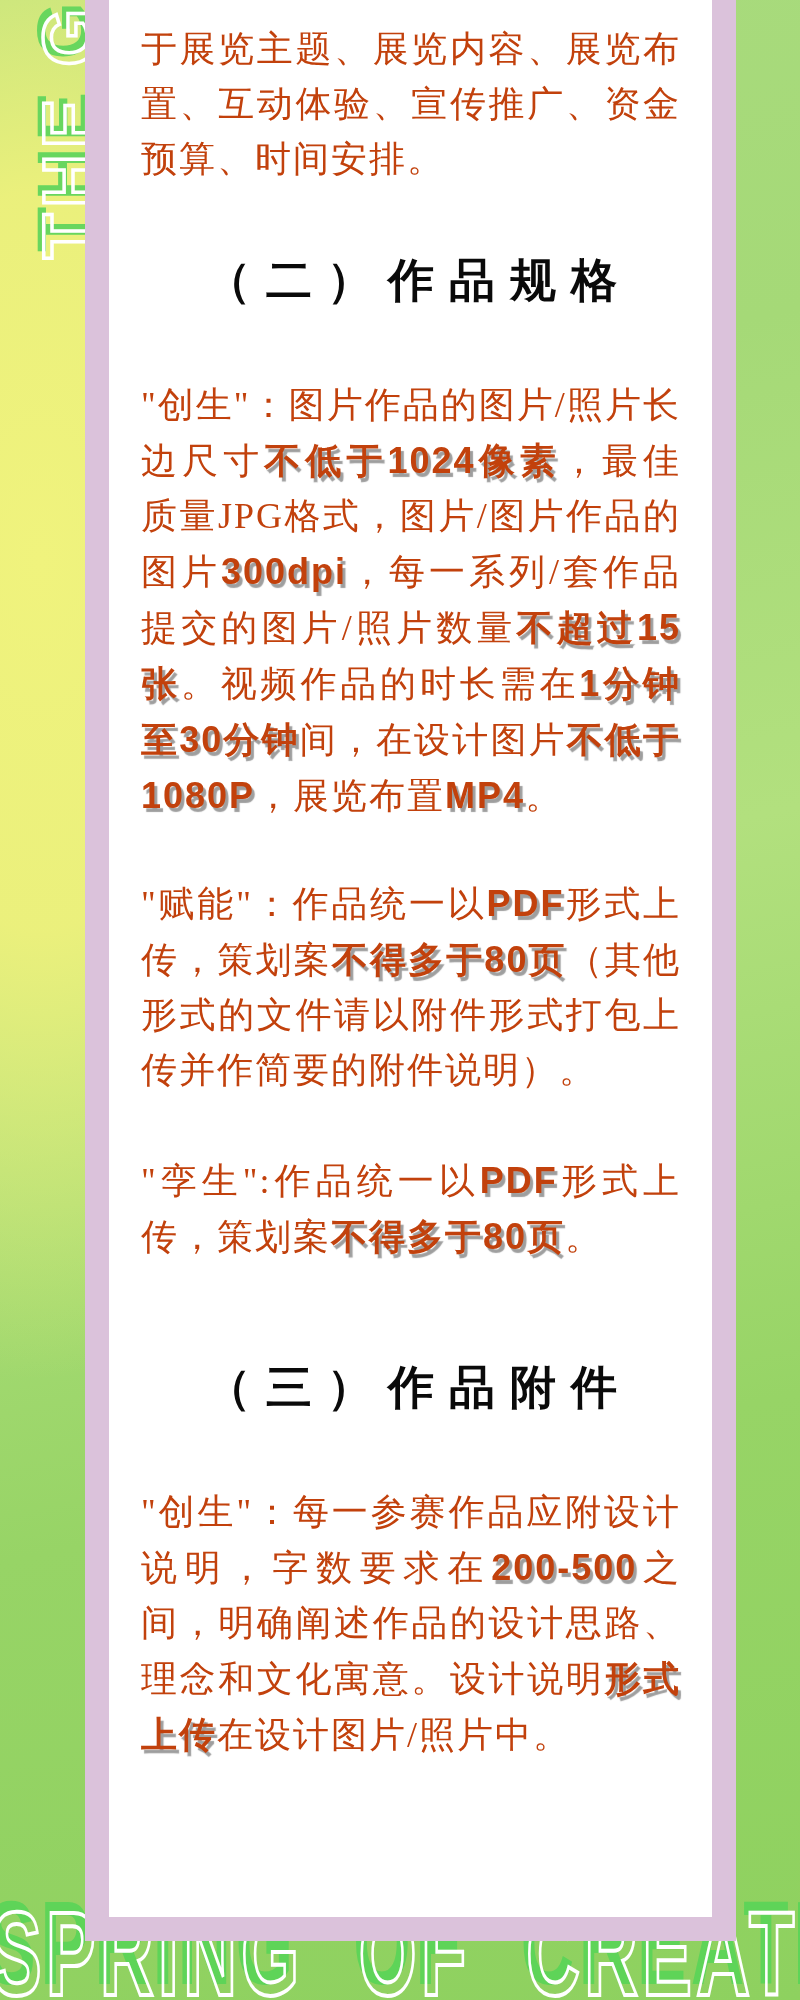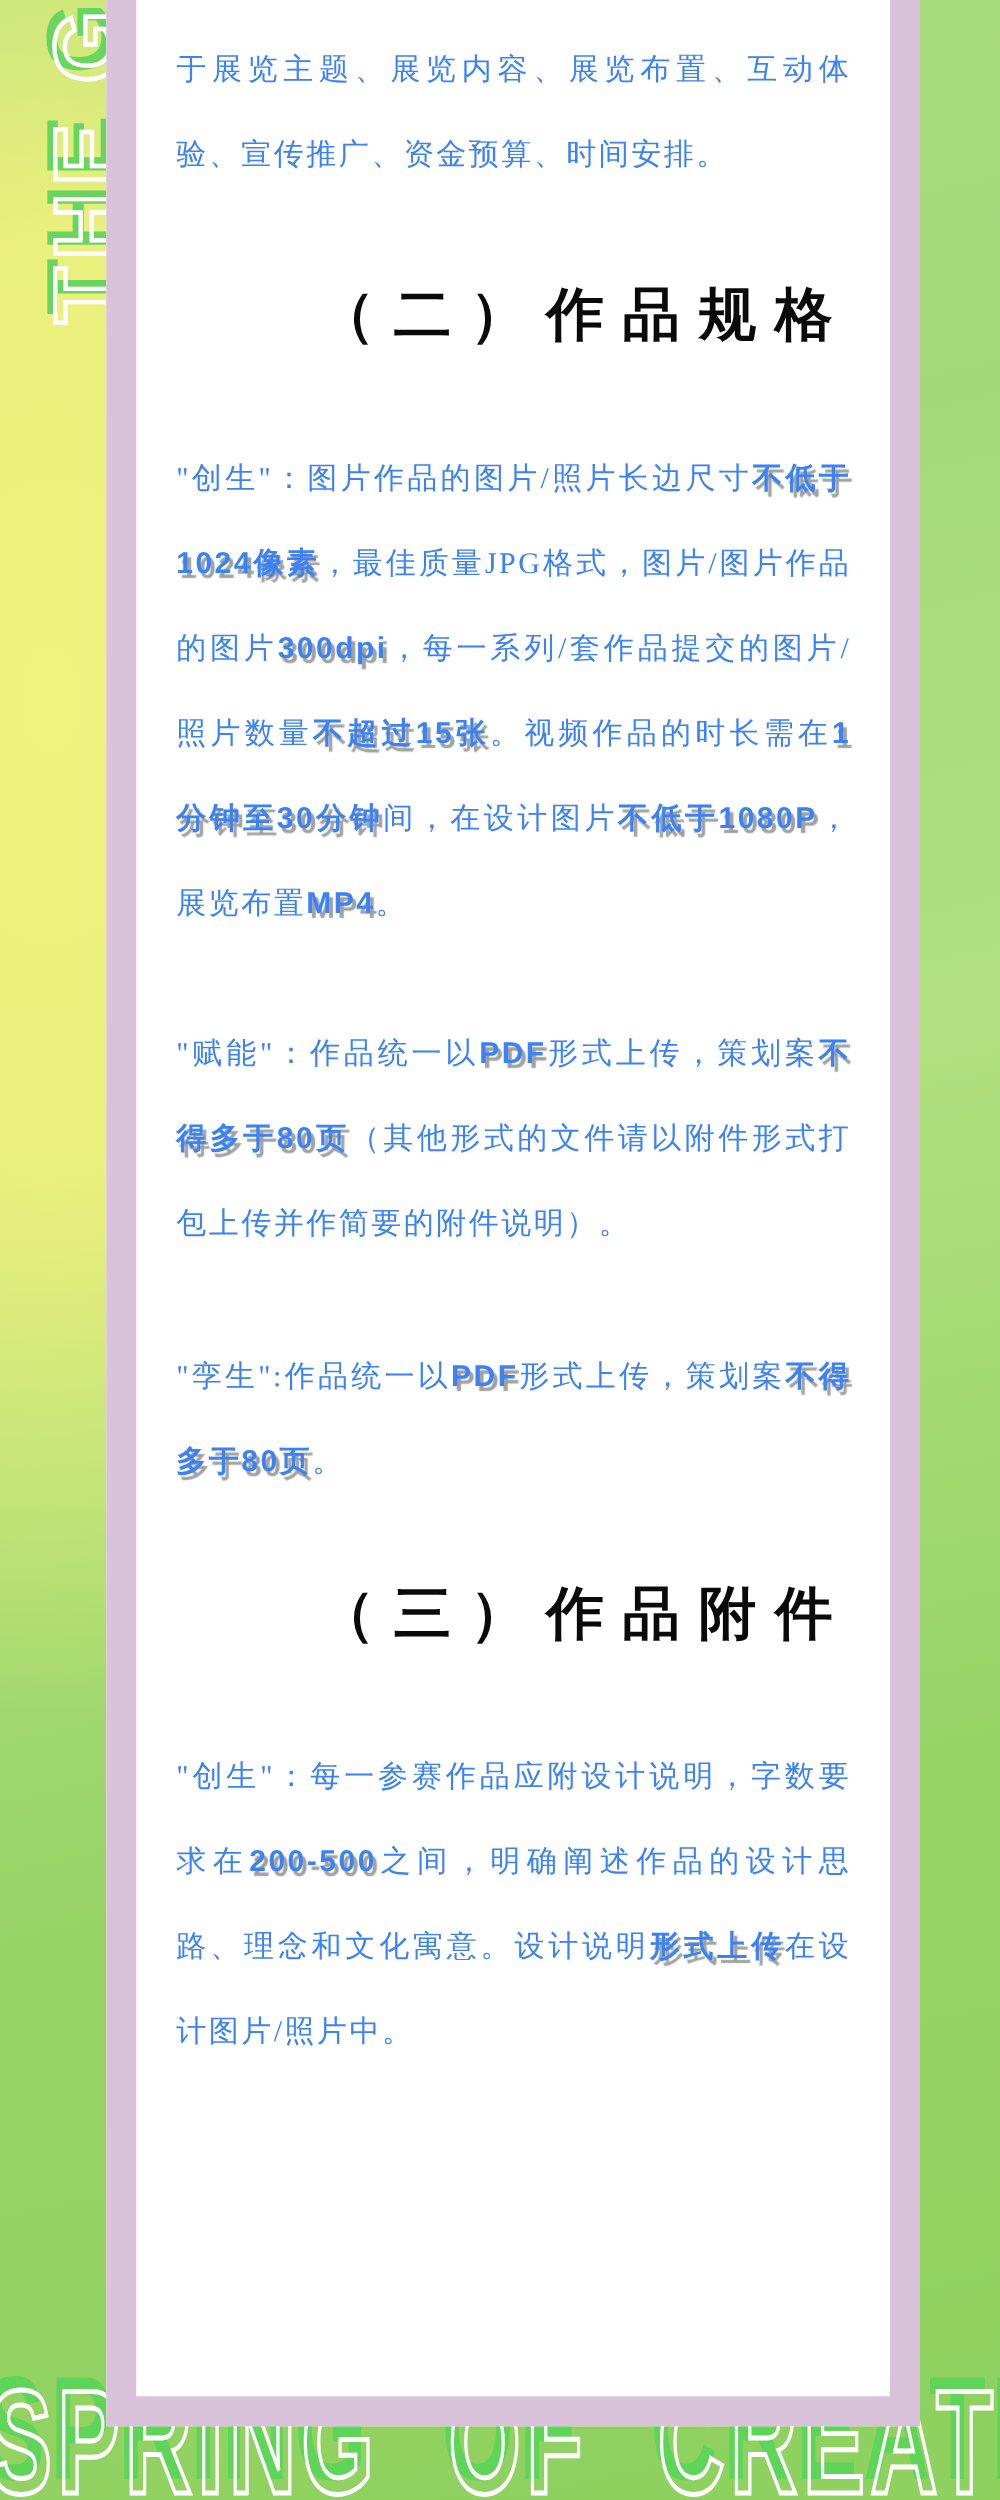--- a/index.html
+++ b/index.html
@@ -39,39 +39,39 @@
   .bottom-text .lyr-white{color:transparent;-webkit-text-stroke:4px #ffffff;}
 
   
   .card{
     position:absolute;left:85px;top:-45px;width:651px;height:1986px;z-index:3;
     box-sizing:border-box;background:#ffffff;border:24px solid #dbc2db;
   }
   .content{position:absolute;left:32px;right:31px;top:0;color:#131313;}
 
   .content p{
-    margin:0;font-size:24px;line-height:68px;letter-spacing:2px;
-    text-align:justify;color:#3b82f6;
+    margin:0;font-size:36px;line-height:55px;letter-spacing:2px;
+    text-align:justify;color:#c2410c;
   }
   .content h2{
     margin:0;font-family:"Liberation Sans","DejaVu Sans",sans-serif;
     font-weight:900;font-size:46px;line-height:60px;letter-spacing:15px;
-    text-align:right;color:#0a0a0a;text-indent:15px;
+    text-align:center;color:#0a0a0a;text-indent:15px;
   }
   .b{
     font-family:"Liberation Sans","DejaVu Sans",sans-serif;
     font-weight:900;font-stretch:condensed;
     text-shadow:3px 4px 1px rgba(0,0,0,0.38);
   }
   #b0{margin-top:43px;}
   #b1{margin-top:63px;}
   #b2{margin-top:68px;}
   #b3{margin-top:52px;}
   #b4{margin-top:55px;}
-  #b5{margin-top:56px;}
+  #b5{margin-top:92px;}
   #b6{margin-top:68px;}
 </style>
 </head>
 <body>
 
 <div class="bg"></div>
 
 <div class="side-text">
   <span class="lyr-green">THE G</span>
   <span class="lyr-white">THE G</span>

